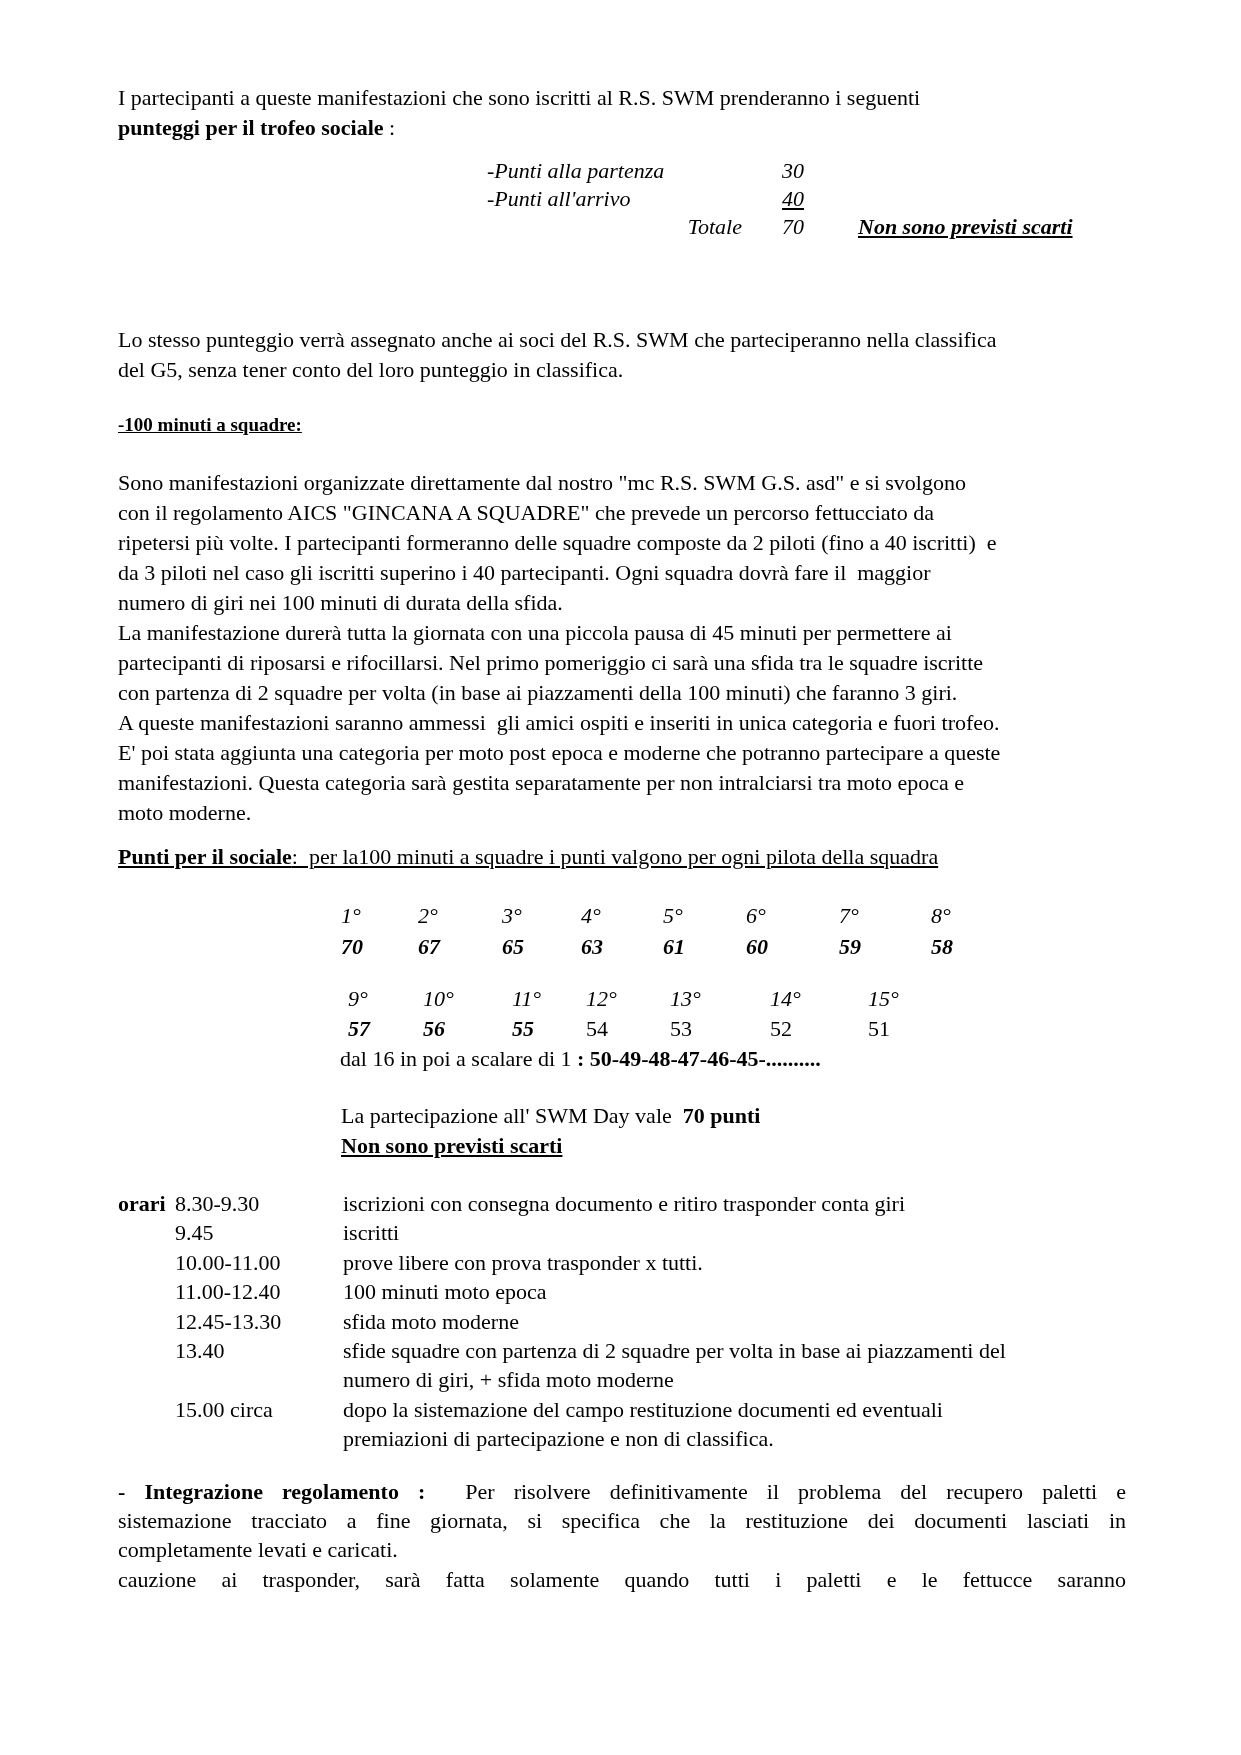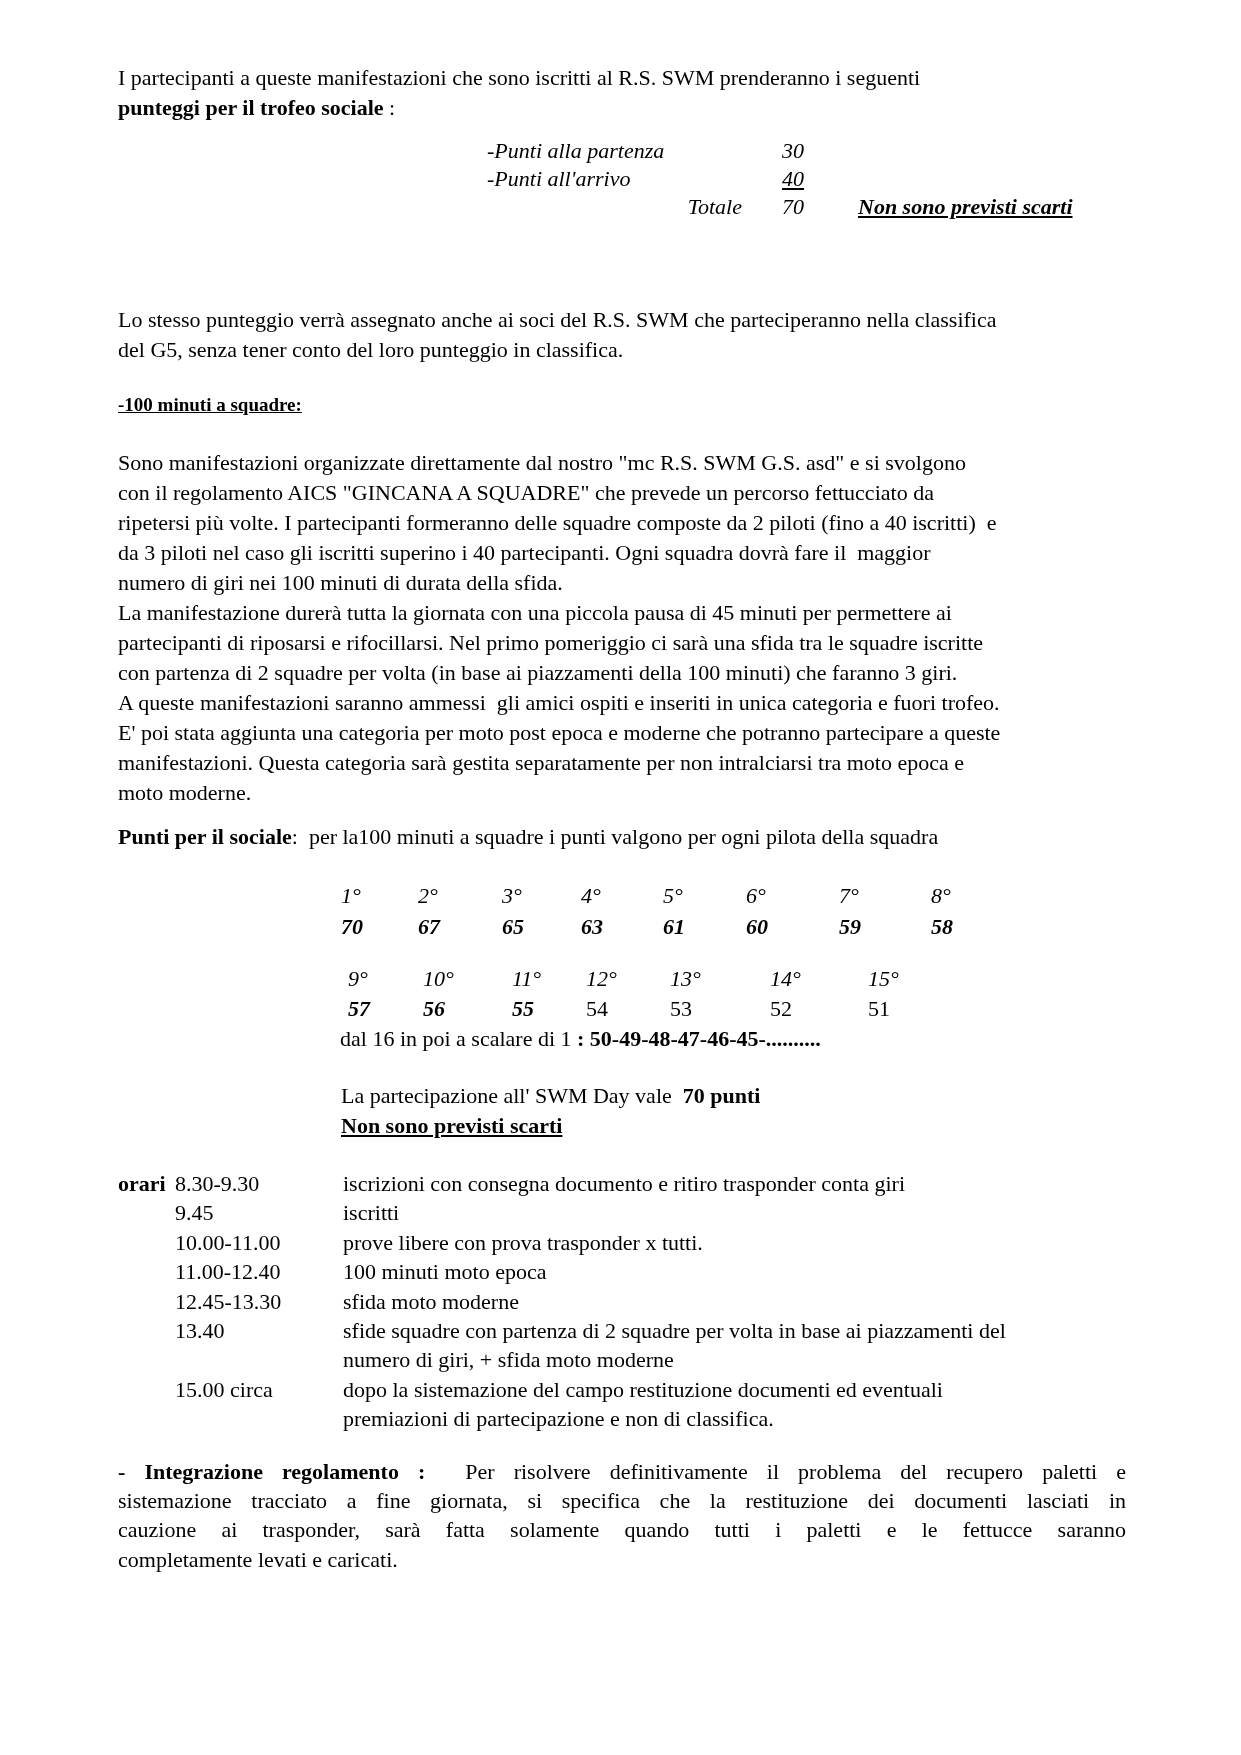--- a/index.html
+++ b/index.html
@@ -5,21 +5,21 @@
   html,body { margin:0; padding:0; background:#ffffff; }
   .page {
     position: relative;
     width: 1241px;
     height: 1755px;
     background: #ffffff;
     color: #000000;
     font-family: "Liberation Serif", "DejaVu Serif", serif;
     font-size: 22px;
     box-sizing: border-box;
-    padding: 63px 115px 0 118px;
+    padding: 83px 115px 0 118px;
     overflow: hidden;
   }
   .b  { font-weight: bold; }
   .u  { text-decoration: underline; }
   .bu { font-weight: bold; text-decoration: underline; }
   .it { font-style: italic; }
   .bi { font-style: italic; font-weight: bold; }
   .para { margin:0; line-height:29.5px; white-space: pre; }
   .lines { white-space: pre; }
 
@@ -27,21 +27,21 @@
   .ps { margin-top: 15px; font-style: italic; }
   .ps-row { display:flex; margin-left: 369px; line-height: 28px; }
   .ps-label { width: 295px; }
   .ps-totale { width: 295px; text-align: right; box-sizing: border-box; padding-right: 40px; }
   .ps-val { width: 76px; }
 
   .g5 { margin-top: 84px; line-height: 30px; }
   .heading { margin: 25px 0 0 0; font-size: 19px; line-height: 30px; }
   .para1 { margin-top: 28px; line-height: 30px; }
   .para2 { margin-top: 0; line-height: 30px; }
-  .psoc { margin-top: 14px; line-height: 30px; white-space: pre; }
+  .psoc { margin-top: 14px; line-height: 30px; white-space: pre; text-decoration: underline; }
 
   
   .tbl1 { margin-top: 28px; margin-left: 223px; }
   .tbl1 .trow { display:flex; line-height: 31px; }
   .tbl2 { margin-top: 22px; margin-left: 230px; }
   .tbl2 .trow { display:flex; line-height: 30px; }
   .c { display:block; }
   .g1c0{width:77px}.g1c1{width:84px}.g1c2{width:79px}.g1c3{width:82px}
   .g1c4{width:83px}.g1c5{width:93px}.g1c6{width:92px}.g1c7{width:60px}
   .g2c0{width:75px}.g2c1{width:89px}.g2c2{width:74px}.g2c3{width:84px}
@@ -201,17 +201,17 @@
     <div class="orow">
       <span class="ocol-label"></span>
       <span class="ocol-time"></span>
       <span class="ocol-desc">premiazioni di partecipazione e non di classifica.</span>
     </div>
   </div>
 
   <div class="just">
     <div class="jline jfull"><span class="b">- Integrazione regolamento :</span><span class="tabgap"></span><span>Per risolvere definitivamente il problema del recupero paletti e</span></div>
     <div class="jline jfull">sistemazione  tracciato  a  fine  giornata,  si  specifica  che  la  restituzione  dei  documenti  lasciati  in</div>
+    <div class="jline">completamente levati e caricati.</div>
     <div class="jline jfull">cauzione  ai  trasponder,  sarà  fatta  solamente  quando  tutti  i  paletti  e  le  fettucce  saranno</div>
-    <div class="jline">completamente levati e caricati.</div>
   </div>
 
 </div>
 
 </body></html>

